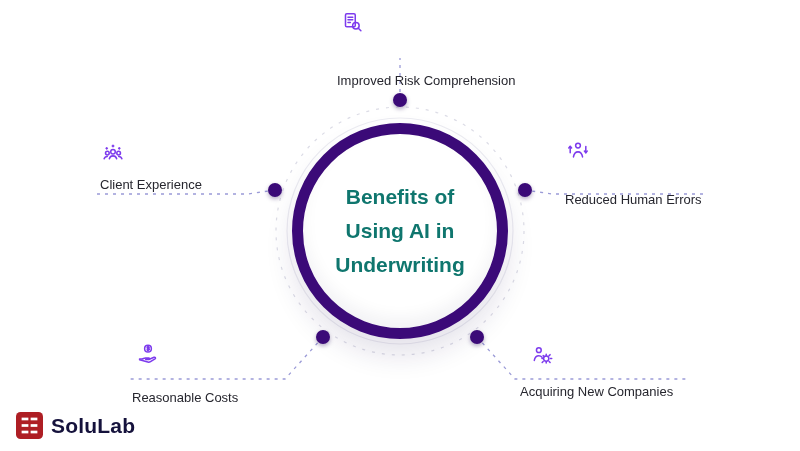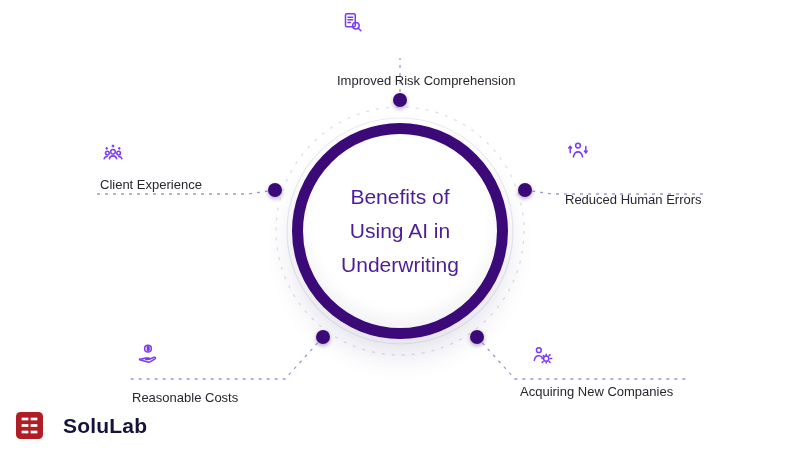--- a/index.html
+++ b/index.html
@@ -8,21 +8,21 @@
   .canvas { position: relative; width: 800px; height: 451px; background: #fff; }
 
   svg.lines { position: absolute; left: 0; top: 0; width: 800px; height: 451px; }
 
   .center-circle {
     position: absolute; left: 292px; top: 123px; width: 216px; height: 216px;
     border-radius: 50%; border: 11px solid #3b0a78; background: #ffffff;
     box-shadow: 0 16px 28px rgba(35,15,85,0.12), inset 0 -10px 16px rgba(20,10,60,0.05);
     display: flex; align-items: center; justify-content: center; text-align: center;
   }
-  .center-title { font-size: 21px; font-weight: 400; color: #4c1d95; line-height: 34px; }
+  .center-title { font-size: 21px; font-weight: 700; color: #0f766e; line-height: 34px; }
 
   .node-dot {
     position: absolute; width: 14px; height: 14px; border-radius: 50%;
     background: #3b0a78; box-shadow: 0 2px 4px rgba(40,15,90,0.35);
   }
 
   .callout { position: absolute; display: flex; flex-direction: column; }
   .callout .label { font-size: 13px; font-weight: 500; color: #26262e; white-space: nowrap; }
   .icon { width: 26px; height: 26px; display: inline-block; }
   .icon svg { width: 26px; height: 26px; }
@@ -38,21 +38,21 @@
   .callout-right .label { margin-top: 28px; }
 
   .callout-bottom-left        { left: 132px; top: 342px; }
   .callout-bottom-left .icon  { margin-left: 3px; }
   .callout-bottom-left .label { margin-top: 22px; }
 
   .callout-bottom-right        { left: 520px; top: 342px; }
   .callout-bottom-right .icon  { margin-left: 8px; }
   .callout-bottom-right .label { margin-top: 16px; }
 
-  .logo { position: absolute; left: 16px; top: 412px; display: flex; align-items: center; gap: 20px; }
+  .logo { position: absolute; left: 16px; top: 412px; display: flex; align-items: center; gap: 8px; }
   .logo-mark { width: 27px; height: 27px; }
   .logo-text { font-size: 21px; font-weight: 700; color: #15123c; letter-spacing: 0.2px; }
 </style>
 </head>
 <body>
 
 <div class="canvas">
 
   <svg class="lines" viewBox="0 0 800 451">
 

